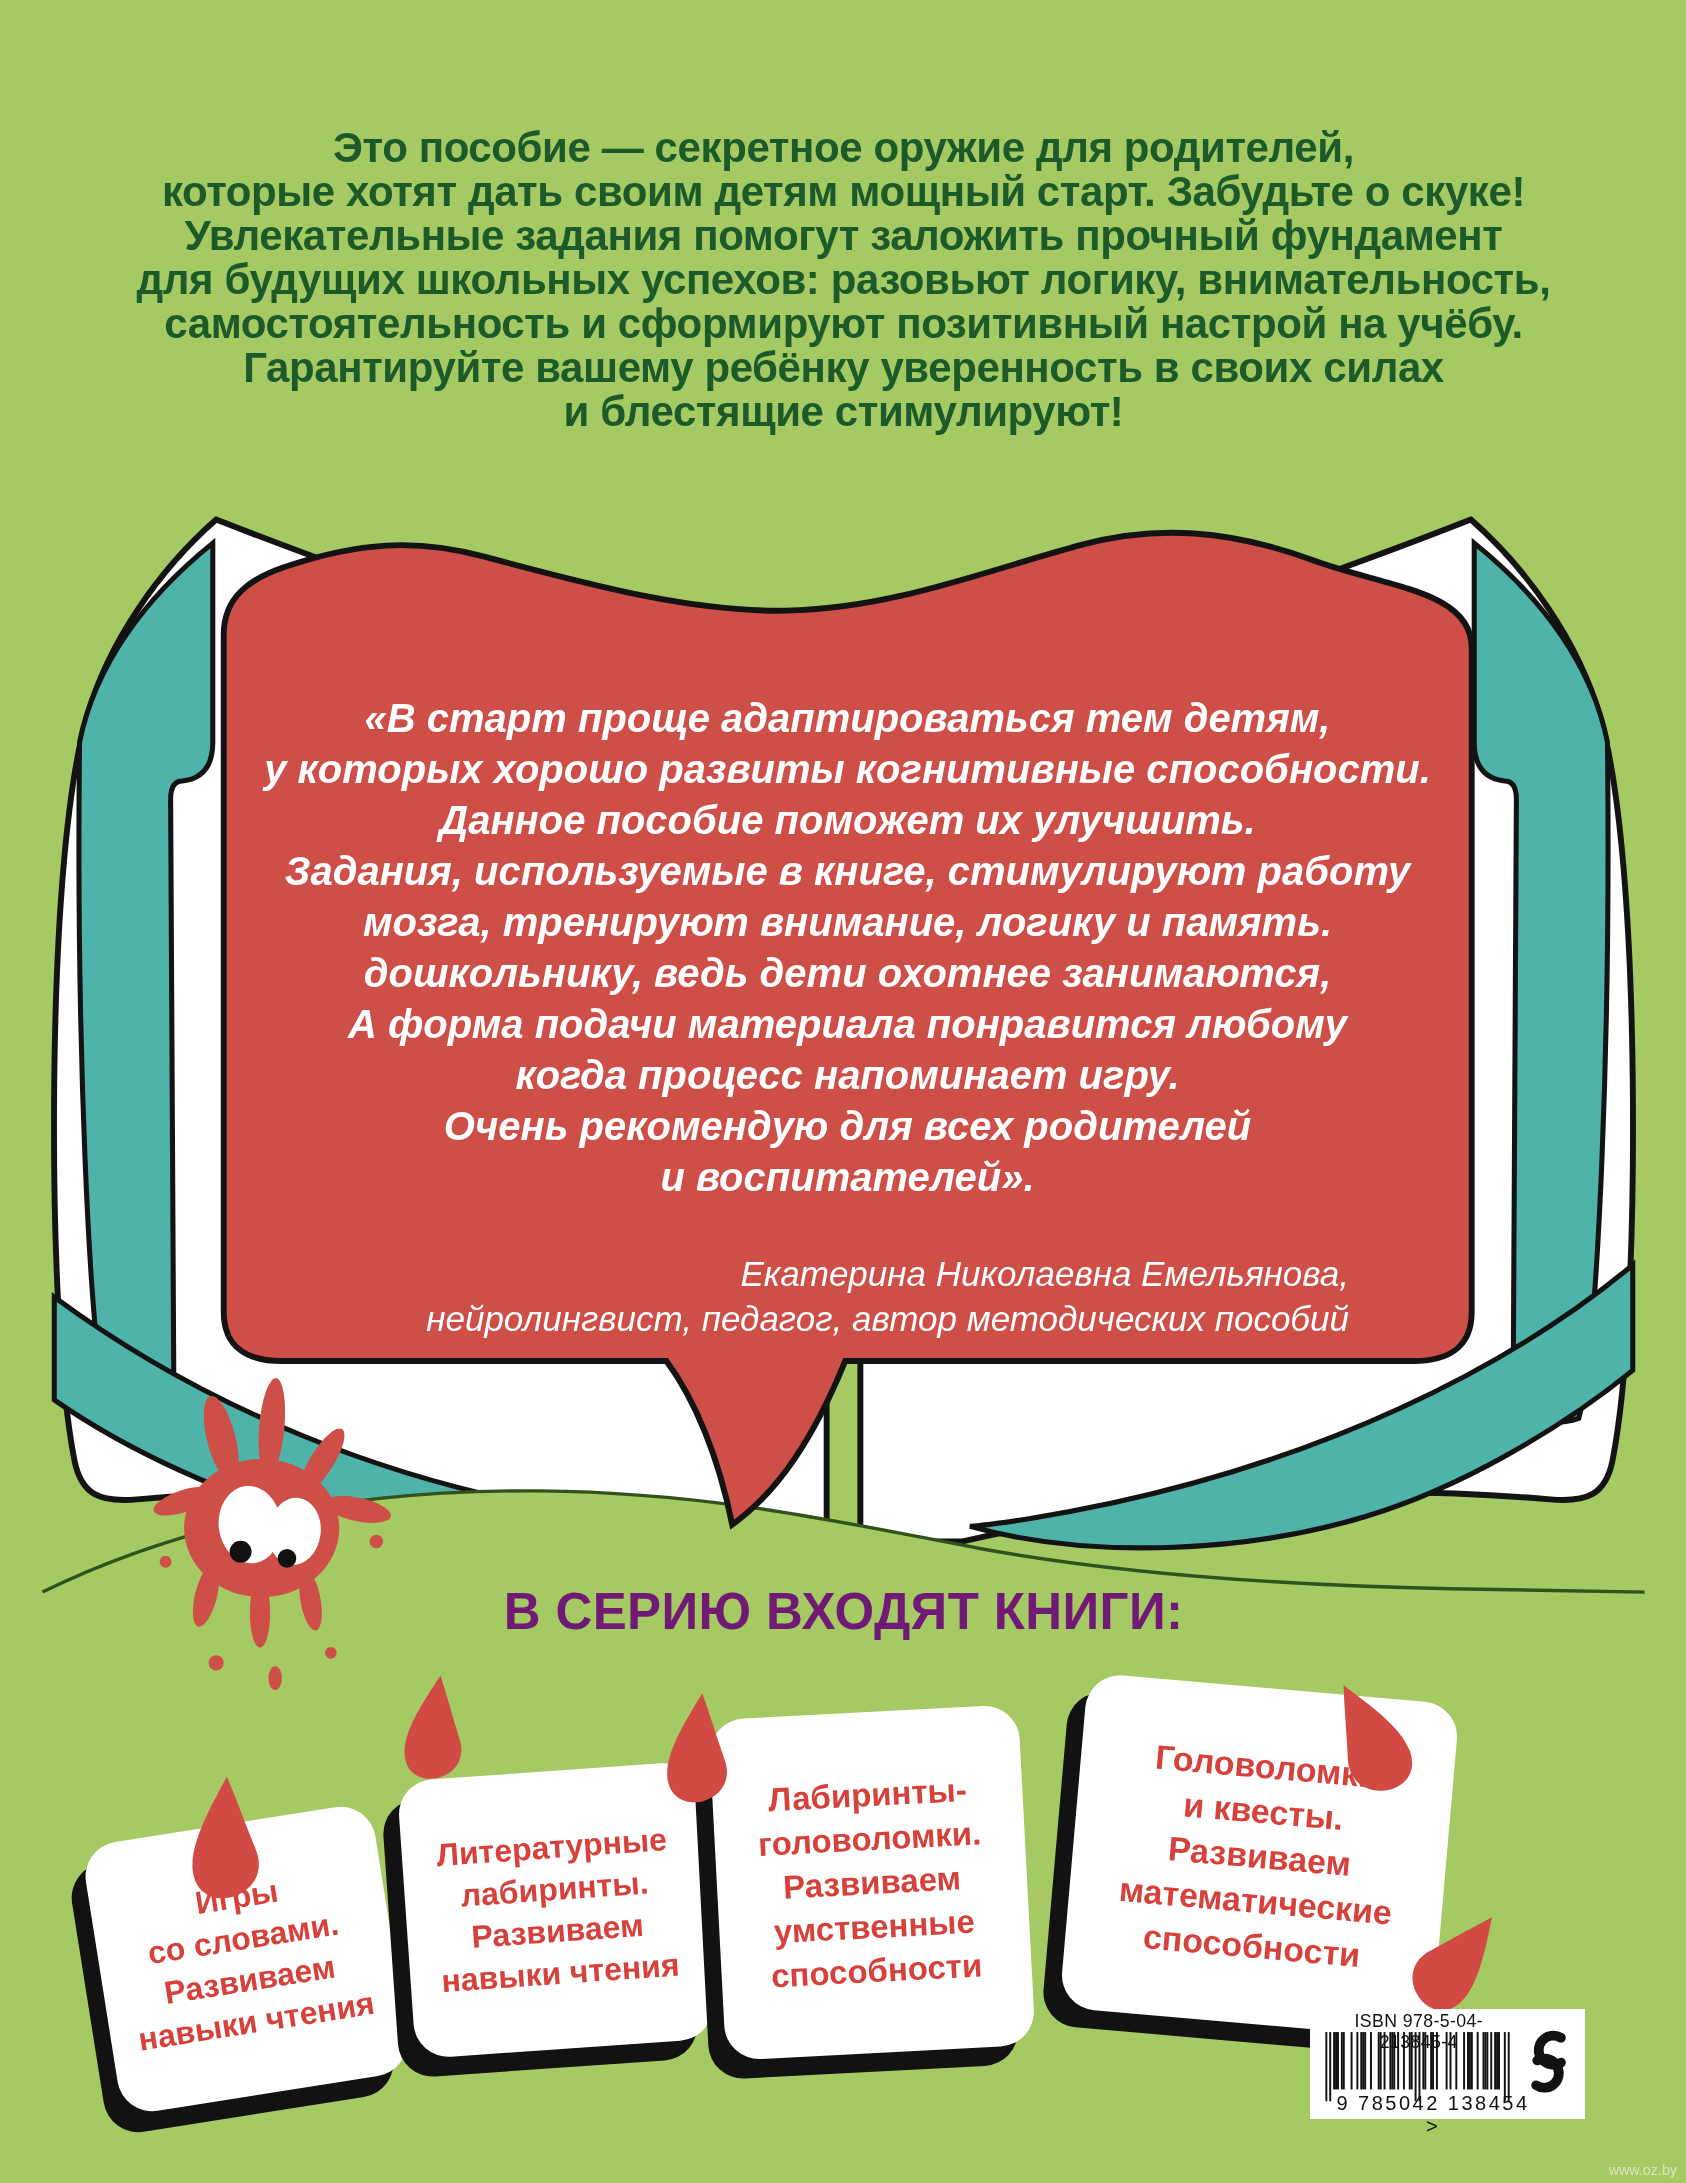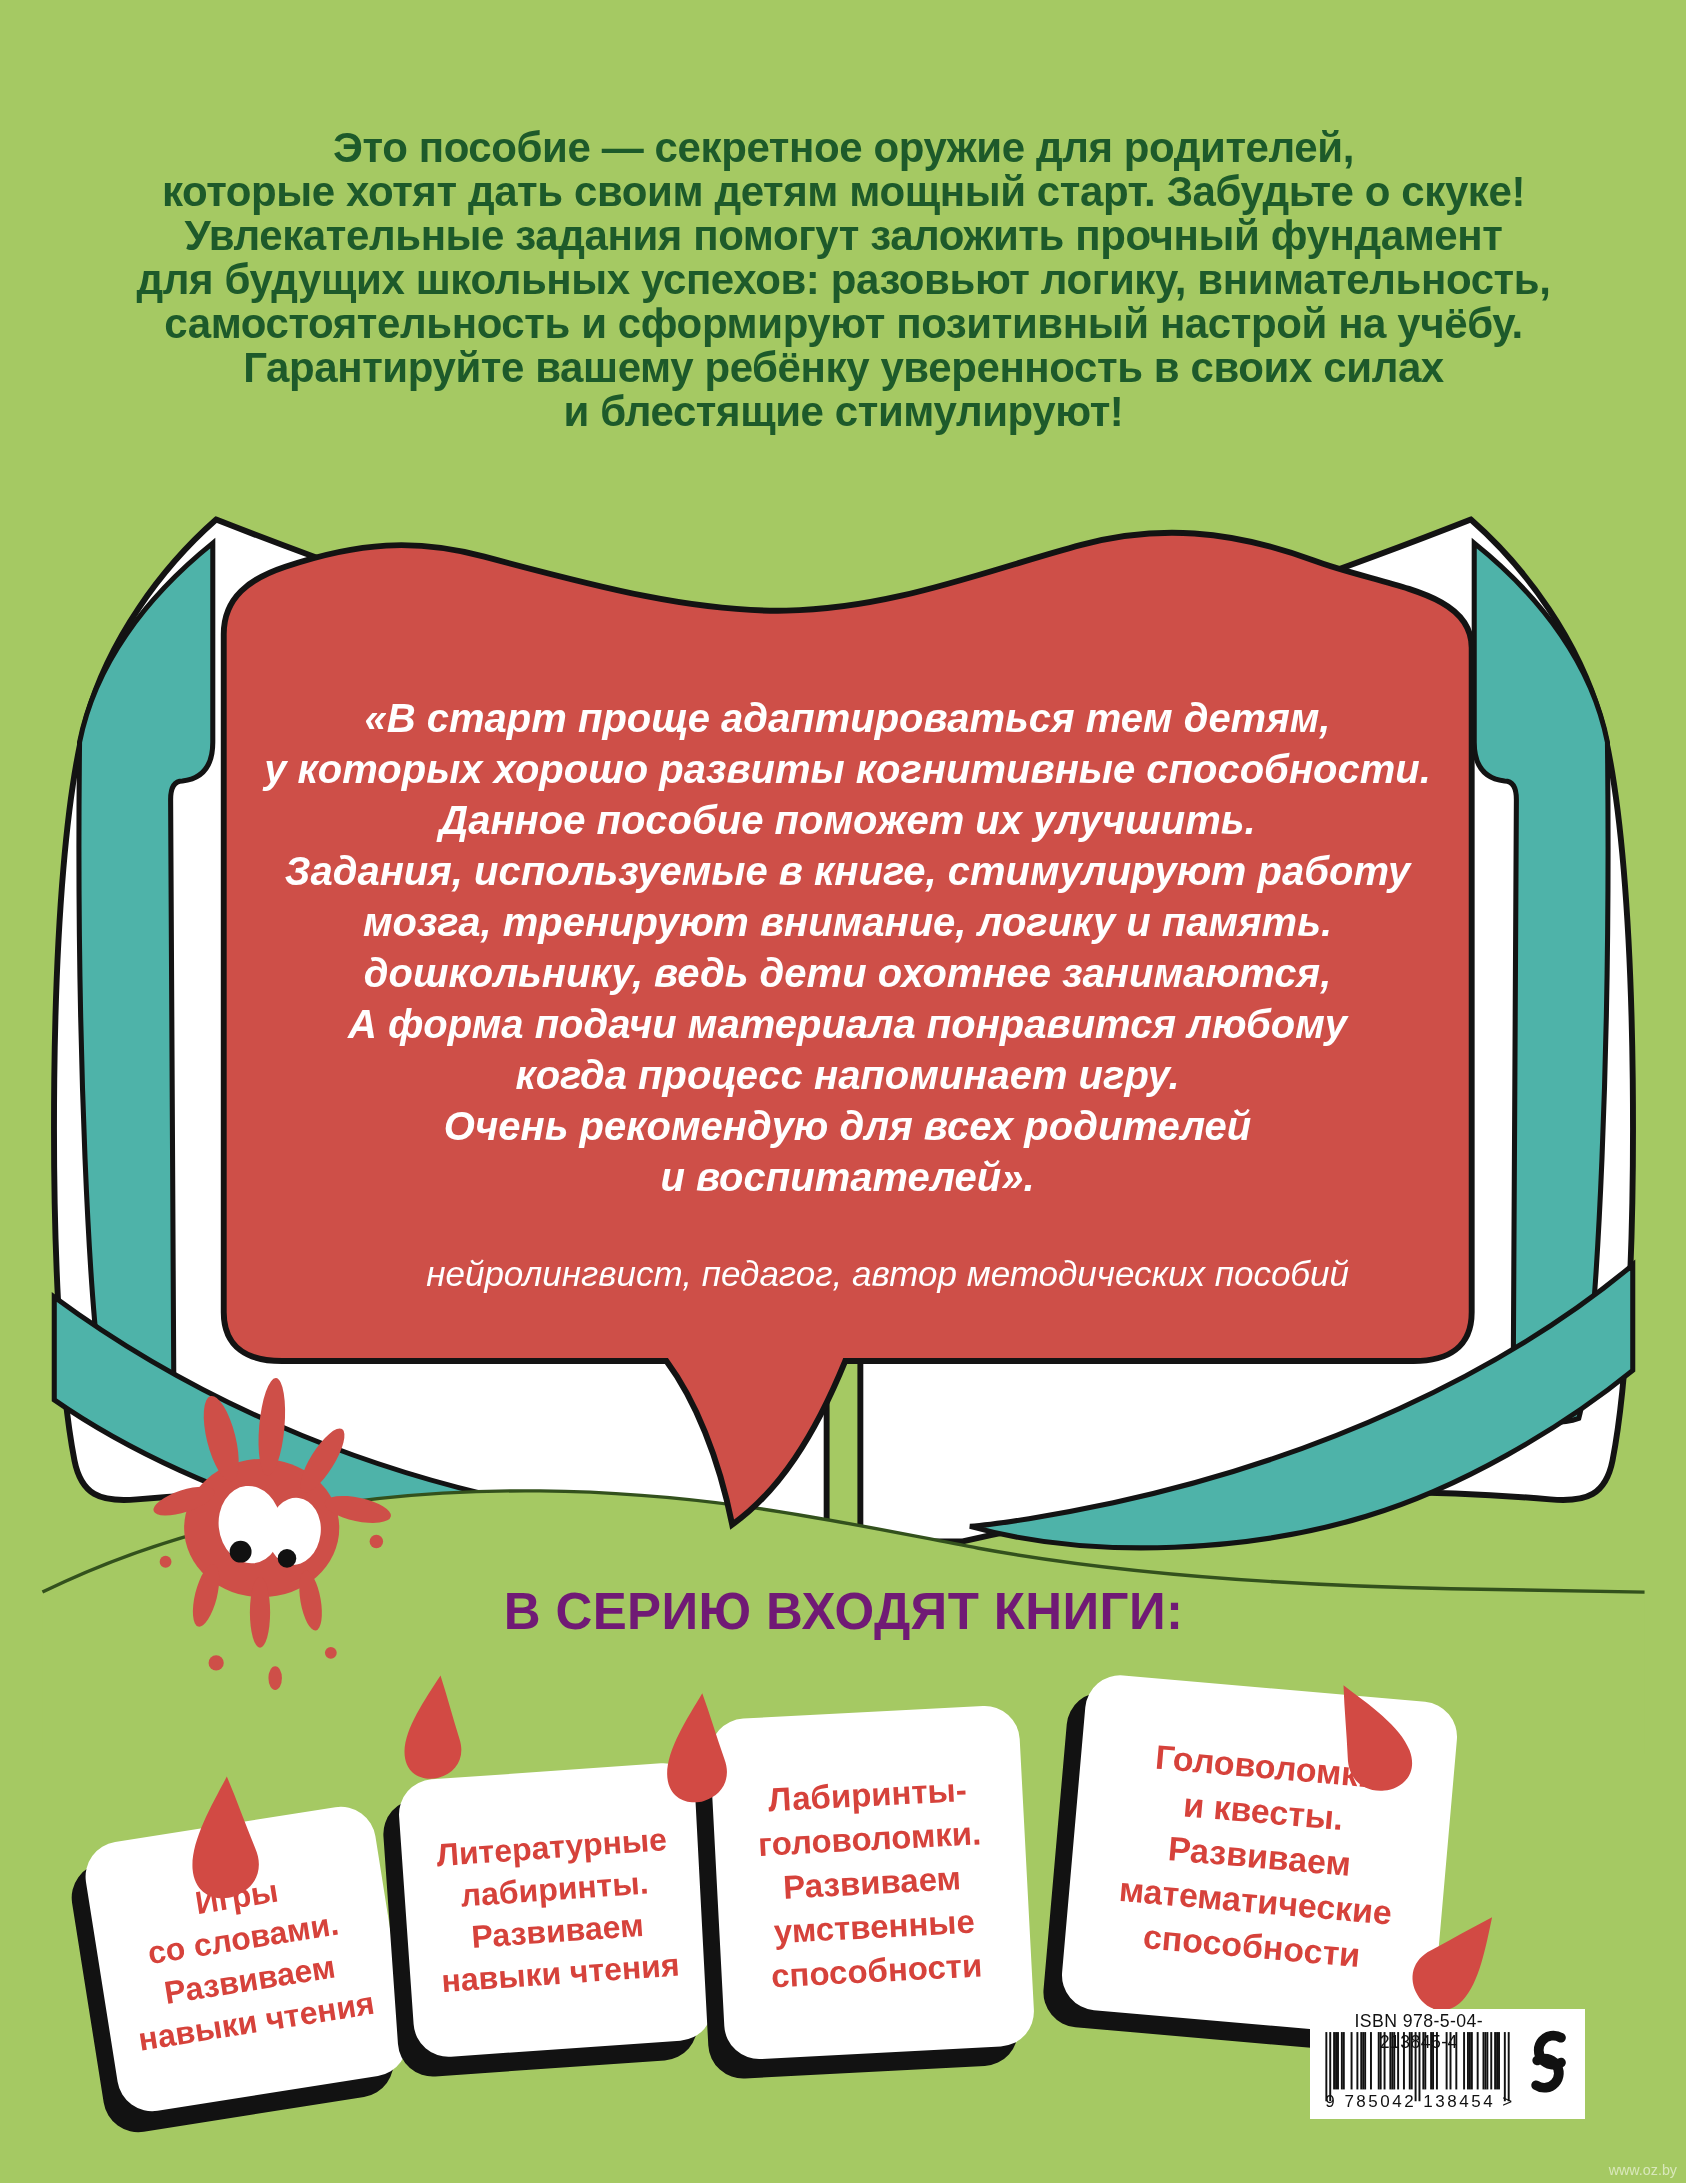--- a/index.html
+++ b/index.html
@@ -85,22 +85,22 @@
     background:#ffffff;
     z-index:8;
     color:#111111;
   }
   .isbn{
     position:absolute; left:11.8px; top:1.7px; width:194px;
     text-align:center; font-size:17.7px; letter-spacing:0.4px;
   }
   .bars{position:absolute; left:11.8px; top:23px;}
   .barcode-digits{
-    position:absolute; left:3px; top:83px; width:214px;
-    text-align:center; font-size:17px; letter-spacing:2.5px;
+    position:absolute; left:16px; top:83px; width:214px;
+    text-align:center; font-size:20px; letter-spacing:2.5px;
     font-family:"Liberation Sans", sans-serif;
   }
   .eksmo{position:absolute; right:10px; top:18.6px;}
 
   .watermark{
     right:10px; top:2162px;
     font-size:14.3px;
     color:#e3edcb;
     opacity:0.85;
     z-index:9;
@@ -184,20 +184,21 @@
     <div>Данное пособие поможет их улучшить.</div>
     <div>Задания, используемые в книге, стимулируют работу</div>
     <div>мозга, тренируют внимание, логику и память.</div>
     <div>дошкольнику, ведь дети охотнее занимаются,</div>
     <div>А форма подачи материала понравится любому</div>
     <div>когда процесс напоминает игру.</div>
     <div>Очень рекомендую для всех родителей</div>
     <div>и воспитателей».</div>
   </div>
 <div class="abs quote-attr">
+    <div>Екатерина Николаевна Емельянова,</div>
     <div>нейролингвист, педагог, автор методических пособий</div>
   </div>
 
 <div class="abs series-heading">В СЕРИЮ ВХОДЯТ КНИГИ:</div>
 
 <div class="abs card card1">
     <div>Игры</div>
     <div>со словами.</div>
     <div>Развиваем</div>
     <div>навыки чтения</div>

